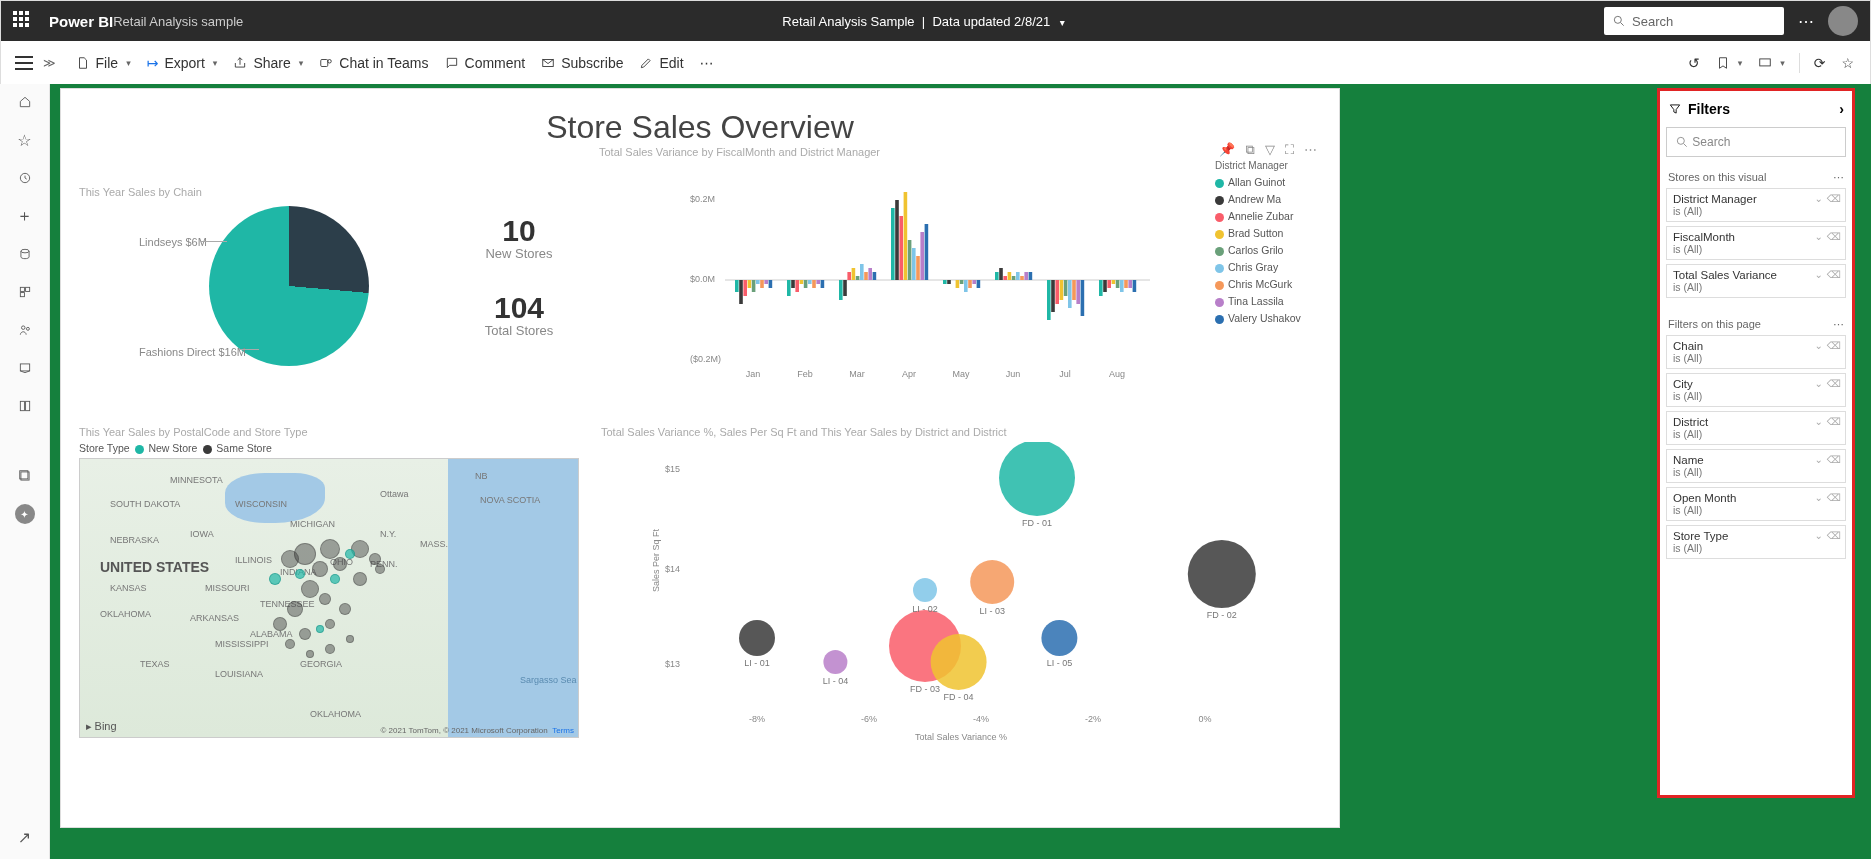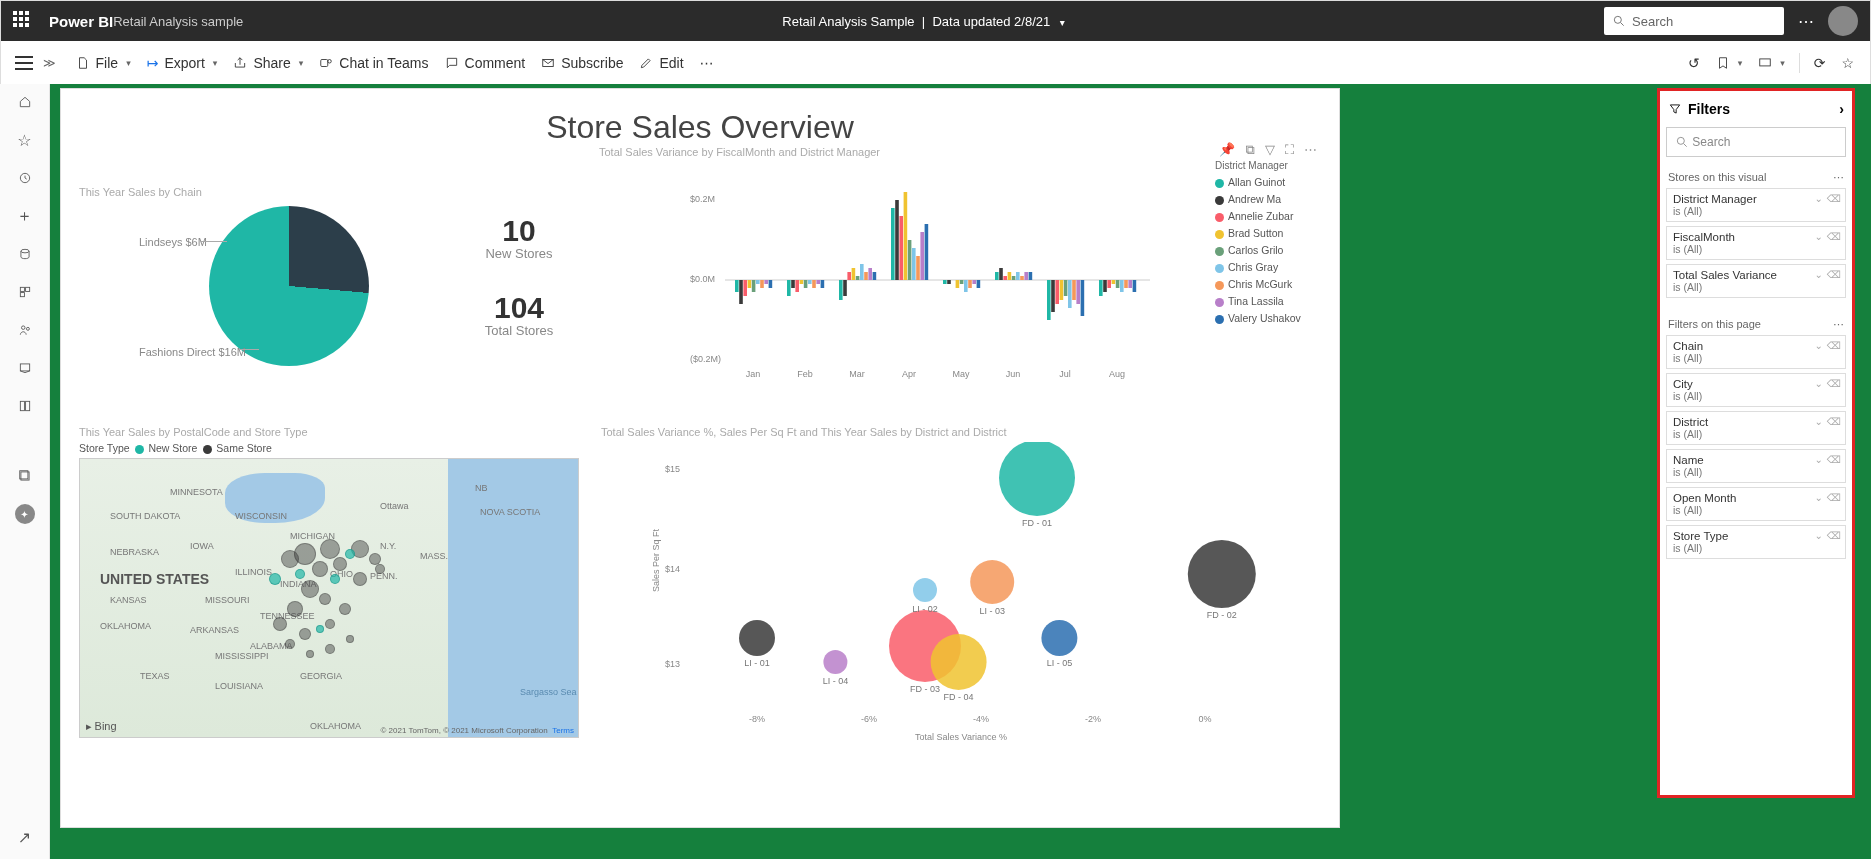--- a/index.html
+++ b/index.html
@@ -56,21 +56,21 @@
 .legend .dot { width: 9px; height: 9px; border-radius: 50%; display: inline-block; margin-right: 4px; vertical-align: middle; }
 .legend-col { position: absolute; right: -4px; top: 14px; width: 110px; }
 .legend-col div { margin-bottom: 5px; }
 .legend-title { font-size: 10px; color: #666; margin-bottom: 4px; }
 
 .row2 { display: flex; height: 350px; margin-top: 20px; gap: 22px; }
 .map-block { width: 500px; }
 .scatter-block { flex: 1; position: relative; }
 
 .map { width: 100%; height: 280px; background: linear-gradient(#e8f0e6, #dde9da); border: 1px solid #ccc; position: relative; overflow: hidden; }
-.map-label { position: absolute; font-size: 9px; color: #777; margin-top: 12px; }
+.map-label { position: absolute; font-size: 9px; color: #777; }
 .map .us { font-size: 14px; font-weight: 700; color: #555; }
 .map .water { position: absolute; background: #a3c9e6; }
 .map .bubble { position: absolute; border-radius: 50%; background: rgba(60,60,60,0.45); border: 1px solid rgba(40,40,40,0.3); }
 .map .bubble.teal { background: rgba(31,183,166,0.7); border-color: rgba(20,140,128,0.5); }
 .map-attr { position: absolute; bottom: 2px; right: 4px; font-size: 8px; color: #666; }
 .map-attr a { color: #1a73e8; }
 .bing-logo { position: absolute; bottom: 4px; left: 6px; font-size: 11px; color: #555; }
 
 .scatter-svg { width: 100%; height: 300px; }
 

